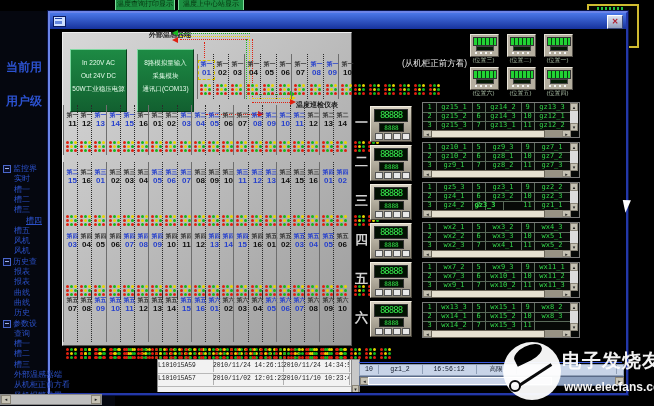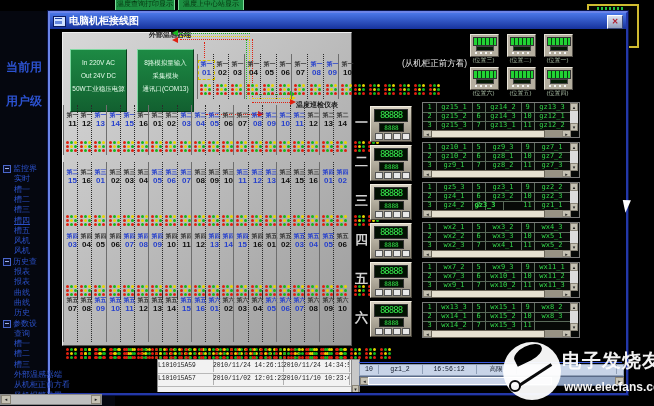--- a/index.html
+++ b/index.html
@@ -40,21 +40,21 @@
       <div class="a treeitem" style="left: 3px; top: 153px; z-index: 0; position: absolute;">
         <div class="a " style="left: 0px; top: 1px; width: 6px; height: 6px; border: 1px solid rgb(74, 102, 204); background: rgb(10, 15, 42); position: absolute;">
           <div class="a " style="left: 1px; top: 2px; width: 4px; height: 1px; background: rgb(159, 176, 232); position: absolute;"></div>
         </div>
         <div class="a " style="left: 10px; position: absolute; white-space: nowrap;">监控界</div>
       </div>
       <div class="a treeitem" style="left: 14px; top: 163.3px; z-index: 0; position: absolute;">实时</div>
       <div class="a treeitem" style="left: 14px; top: 173.6px; z-index: 0; position: absolute;">槽一</div>
       <div class="a treeitem" style="left: 14px; top: 183.9px; z-index: 0; position: absolute;">槽二</div>
       <div class="a treeitem" style="left: 14px; top: 194.2px; z-index: 0; position: absolute;">槽三</div>
-      <div class="a treeitem" style="left: 14px; top: 204.5px; z-index: 0; position: absolute; text-decoration: underline;">槽四</div>
+      <div class="a treeitem" style="left: 26px; top: 204.5px; z-index: 0; position: absolute; text-decoration: underline;">槽四</div>
       <div class="a treeitem" style="left: 14px; top: 214.8px; z-index: 0; position: absolute;">槽五</div>
       <div class="a treeitem" style="left: 14px; top: 225.1px; z-index: 0; position: absolute;">风机</div>
       <div class="a treeitem" style="left: 14px; top: 235.4px; z-index: 0; position: absolute;">风机</div>
       <div class="a treeitem" style="left: 3px; top: 245.7px; z-index: 0; position: absolute;">
         <div class="a " style="left: 0px; top: 1px; width: 6px; height: 6px; border: 1px solid rgb(74, 102, 204); background: rgb(10, 15, 42); position: absolute;">
           <div class="a " style="left: 1px; top: 2px; width: 4px; height: 1px; background: rgb(159, 176, 232); position: absolute;"></div>
         </div>
         <div class="a " style="left: 10px; position: absolute; white-space: nowrap;">历史查</div>
       </div>
       <div class="a treeitem" style="left: 14px; top: 256px; z-index: 0; position: absolute;">报表</div>
@@ -84,21 +84,20 @@
 <div class="a" style="left:587px;top:4px;width:48px;height:40px;z-index:5;background:#050500;border:2px solid #d0bc30;">
   <div class="a" style="left:8px;top:1px;width:26px;height:4px;background:repeating-linear-gradient(90deg,#22c040 0 2px,transparent 2px 4px);"></div>
 </div>
 
 <div id="win" class="a" style="left:48px;top:11px;width:576px;height:380px;z-index:10;">
   <div id="titlebar" class="a" style="left:0;top:0;right:0;height:16px;">
     <div class="a" style="left:3px;top:3px;width:11px;height:9px;background:#cfe0ff;border:1px solid #0a1a60;">
       <div class="a" style="left:1px;top:1px;width:7px;height:1px;background:#2244aa;"></div>
       <div class="a" style="left:1px;top:4px;width:7px;height:3px;background:#6688dd;"></div>
     </div>
-    <div id="title-text" class="a" style="left:19px;top:0;">电脑机柜接线图</div>
     <div class="a" style="right:3px;top:2px;width:14px;height:12px;background:linear-gradient(#dde2ee,#93a0c0);border:1px solid;border-color:#fff #3a4a80 #3a4a80 #fff;color:#b02030;font-size:8px;font-weight:bold;text-align:center;line-height:12px;">✕</div>
   </div>
   <div id="client" class="a" style="left:1px;top:17px;width:574px;height:362px;background:#000;overflow:hidden;">
       <div class="a " style="left: 11px; top: 2px; width: 288px; height: 312px; background: linear-gradient(135deg, rgb(216, 216, 216), rgb(156, 156, 156)); border-width: 1px; border-style: solid; border-color: rgb(238, 238, 238) rgb(85, 85, 85) rgb(85, 85, 85) rgb(238, 238, 238); border-image: initial;"></div>
       <div class="a " style="left: 98px; top: 0px; width: 70px; height: 9px; color: rgb(34, 34, 34); font-size: 7px; font-weight: bold; white-space: nowrap;">外部温感器端</div>
       <div class="a " style="left: 245px; top: 70px; width: 54px; height: 9px; color: rgb(26, 26, 26); font-size: 7px; font-weight: bold; white-space: nowrap;">温度巡检仪表</div>
       <div class="a greenbox" style="left: 19px; top: 19px; width: 55px; height: 55px; padding-top: 6px;">
         <div class="a " style="position: static;">In 220V AC</div>
         <div class="a " style="position: static;">Out 24V DC</div>
         <div class="a " style="position: static;">50W工业稳压电源</div>

